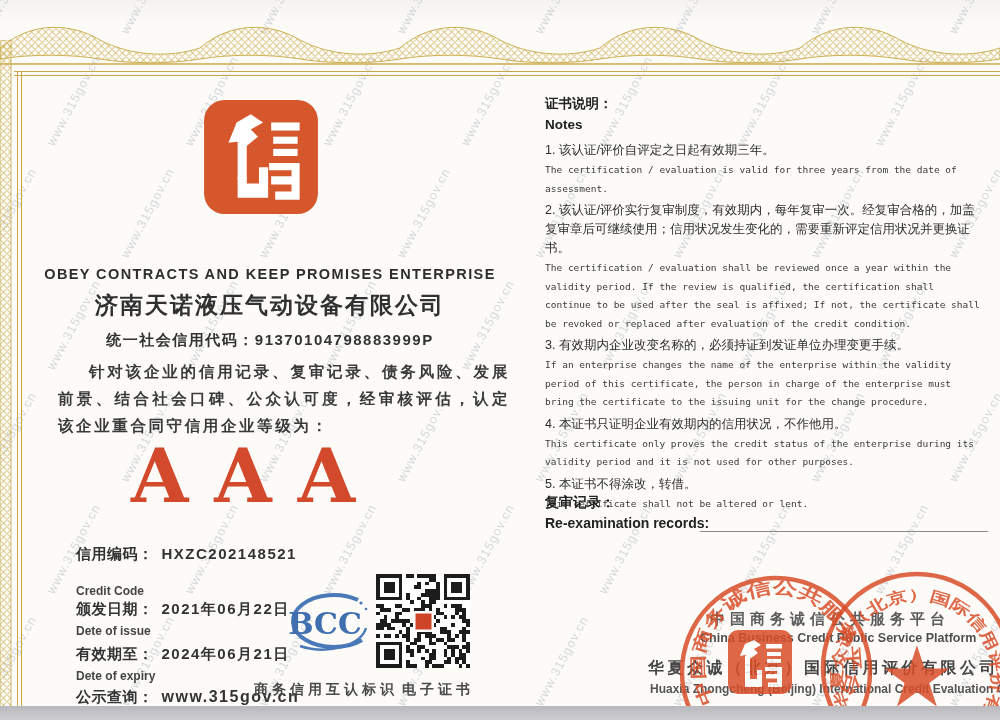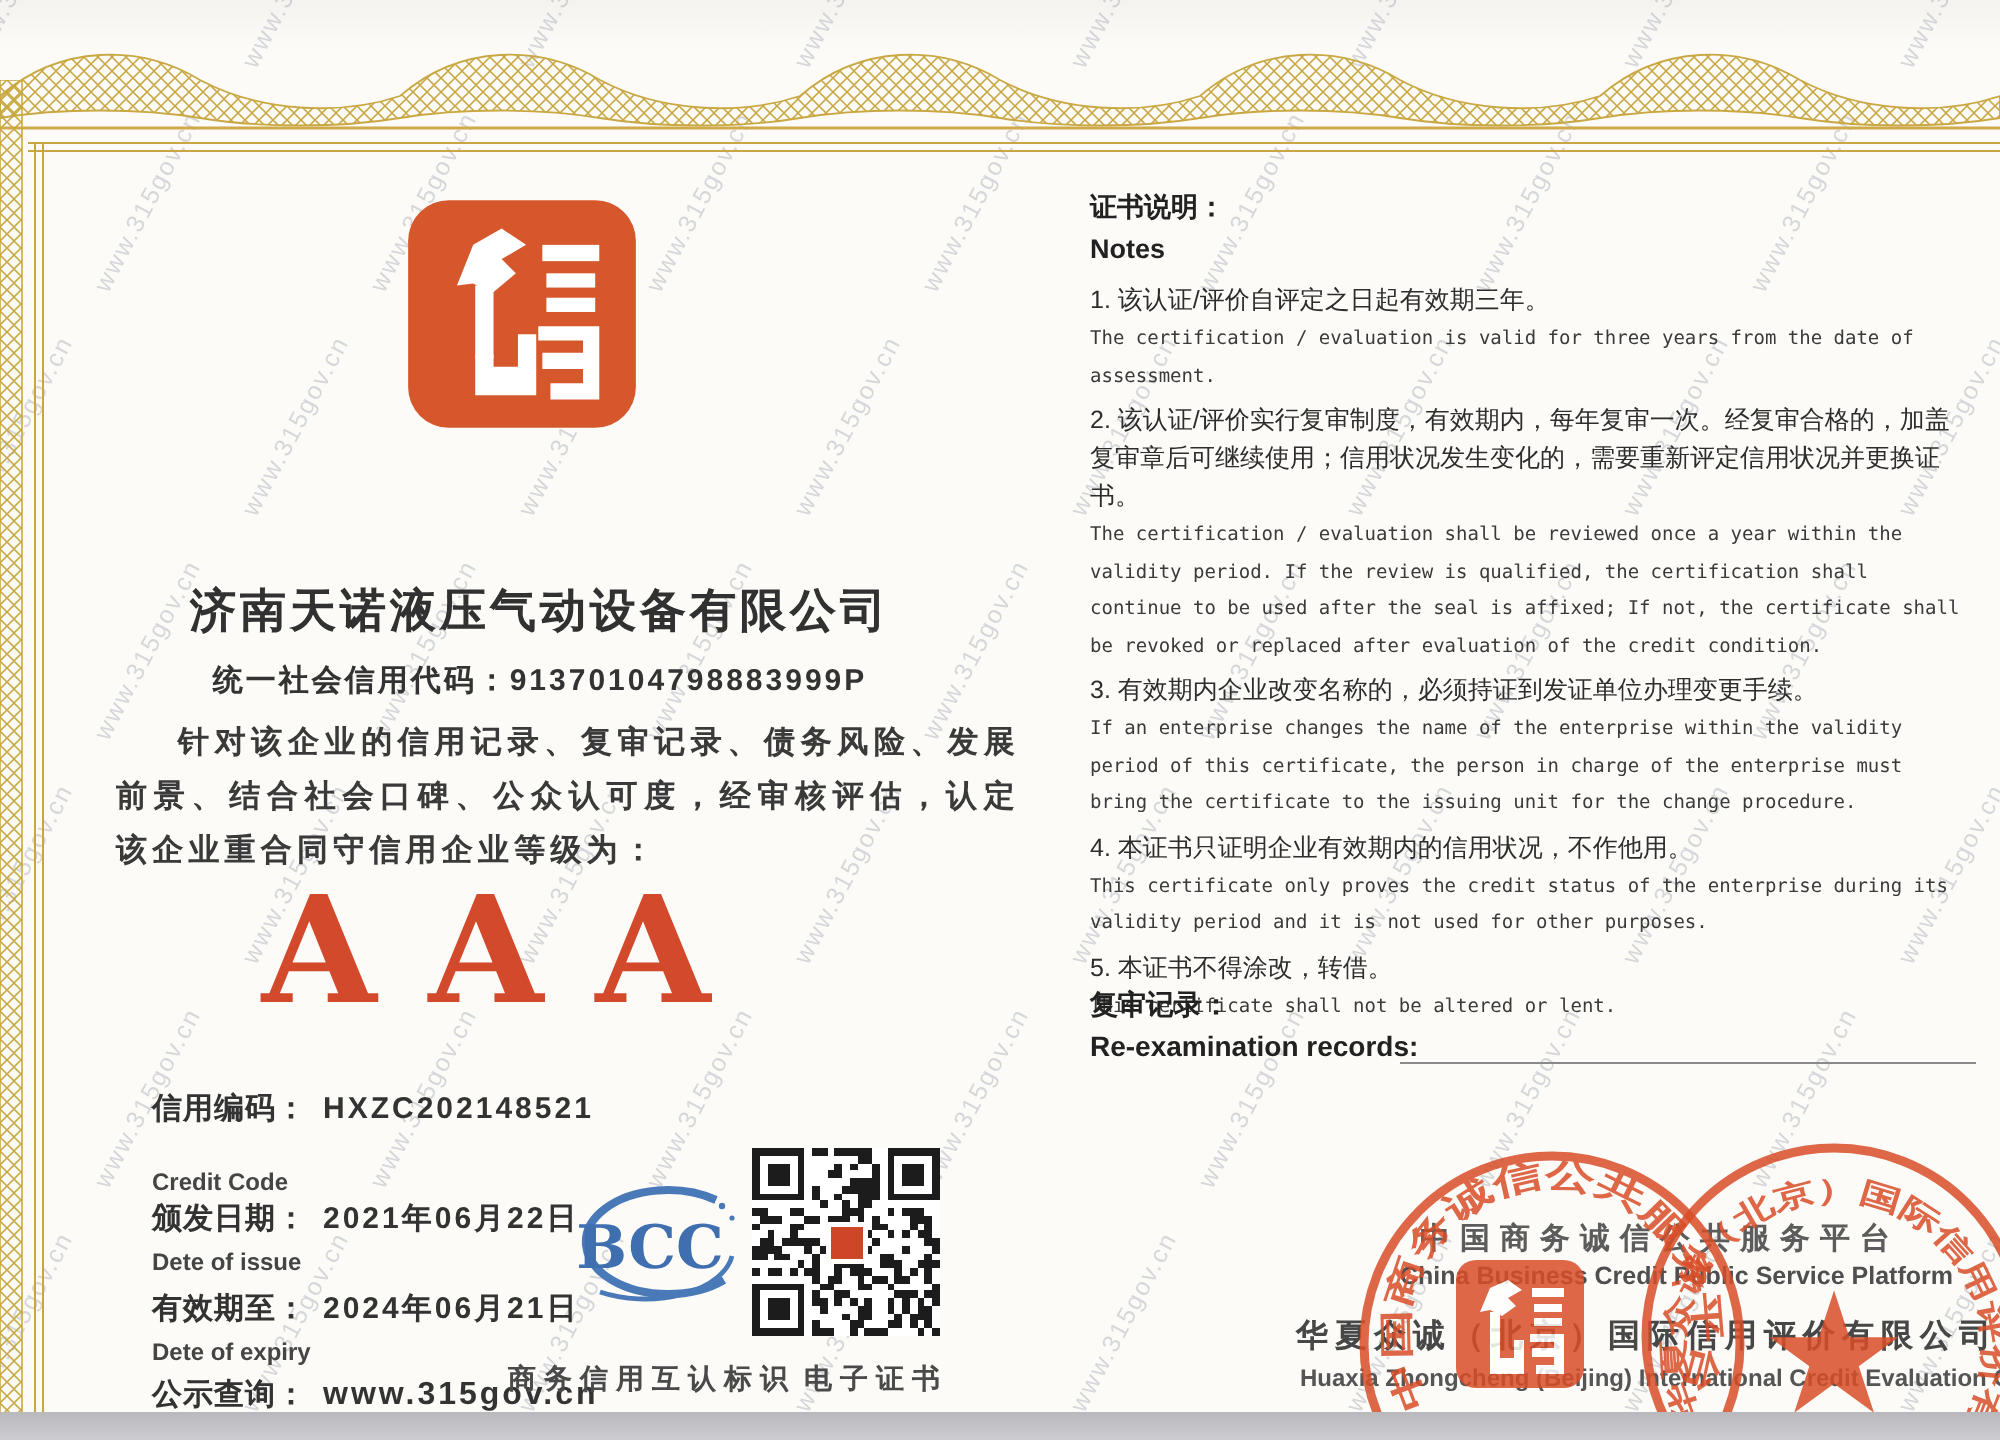--- a/index.html
+++ b/index.html
@@ -146,20 +146,21 @@
     <rect x="4" y="4" width="112" height="112" rx="20" fill="#d6572c"></rect>
     <path d="M28,46 L36,26 L50,18 L62,26 L50,33 L57,40 L45,50 L36,45 Z" fill="#fff"></path>
     <rect x="37" y="46" width="9" height="36" fill="#fff"></rect>
     <path d="M37,80 h9 v6 h12 v-16 h9 v30 h-30 z" fill="#fff"></path>
     <rect x="70" y="26" width="28" height="8" fill="#fff"></rect>
     <rect x="72" y="40" width="24" height="7" fill="#fff"></rect>
     <rect x="72" y="52" width="24" height="7" fill="#fff"></rect>
     <path d="M68,66 h30 v36 h-24 v-8 h16 v-7 h-20 v-8 h20 v-6 h-22 z" fill="#fff"></path>
   </svg>
 
+  <div class="abs z3 title-en">OBEY CONTRACTS AND KEEP PROMISES ENTERPRISE</div>
   <div class="abs z3 company">济南天诺液压气动设备有限公司</div>
   <div class="abs z3 uscc">统一社会信用代码：91370104798883999P</div>
   <div class="abs z3 para">针对该企业的信用记录、复审记录、债务风险、发展前景、结合社会口碑、公众认可度，经审核评估，认定该企业重合同守信用企业等级为：</div>
   <div class="abs z3 rating" style="color:#d3492b">AAA</div>
 
   <div class="abs z3 inforow" style="top:545px">
     <span>信用编码：</span><span class="val">HXZC202148521</span>
   </div>
   <div class="abs z3 infoen" style="top:584px">Credit Code</div>
 

